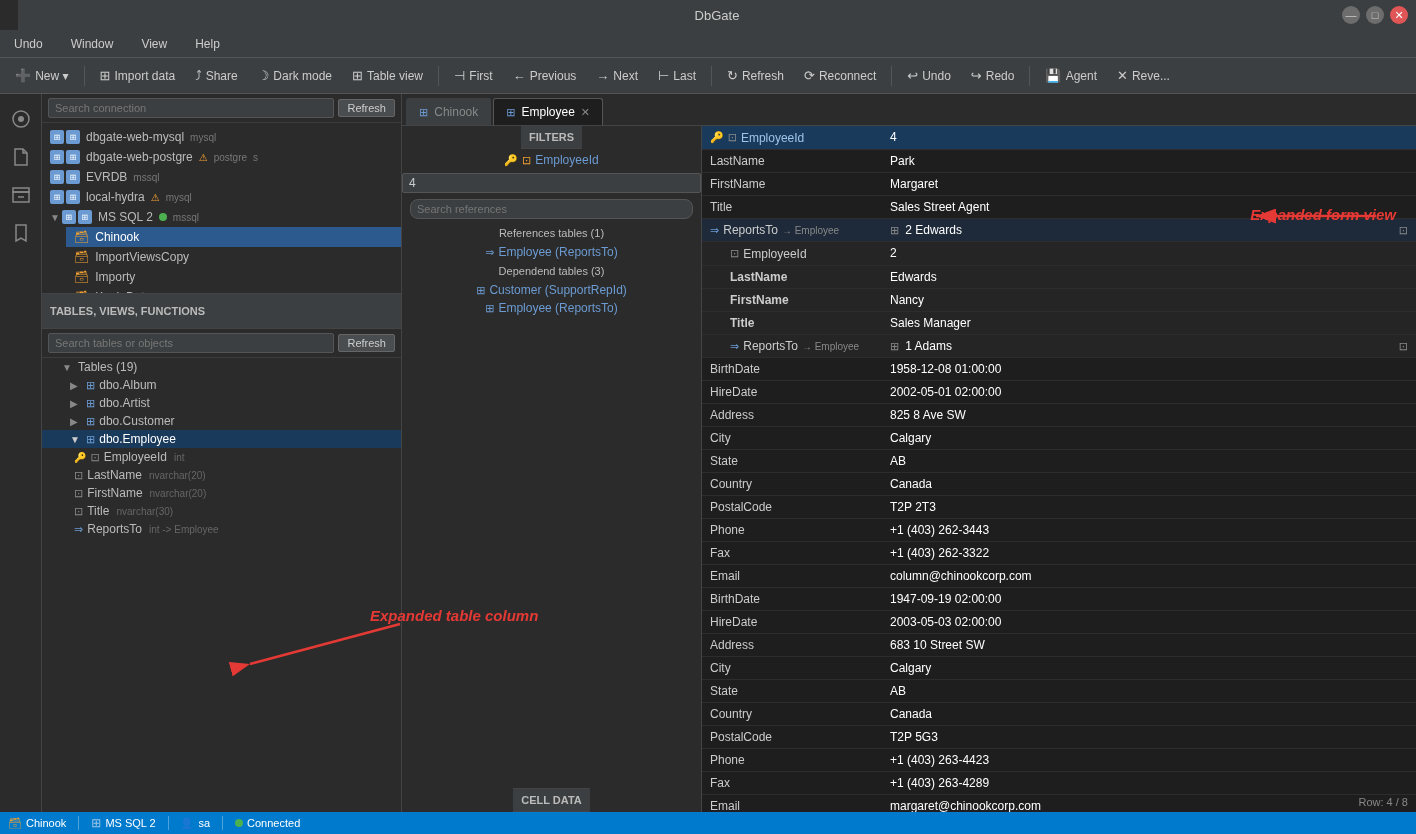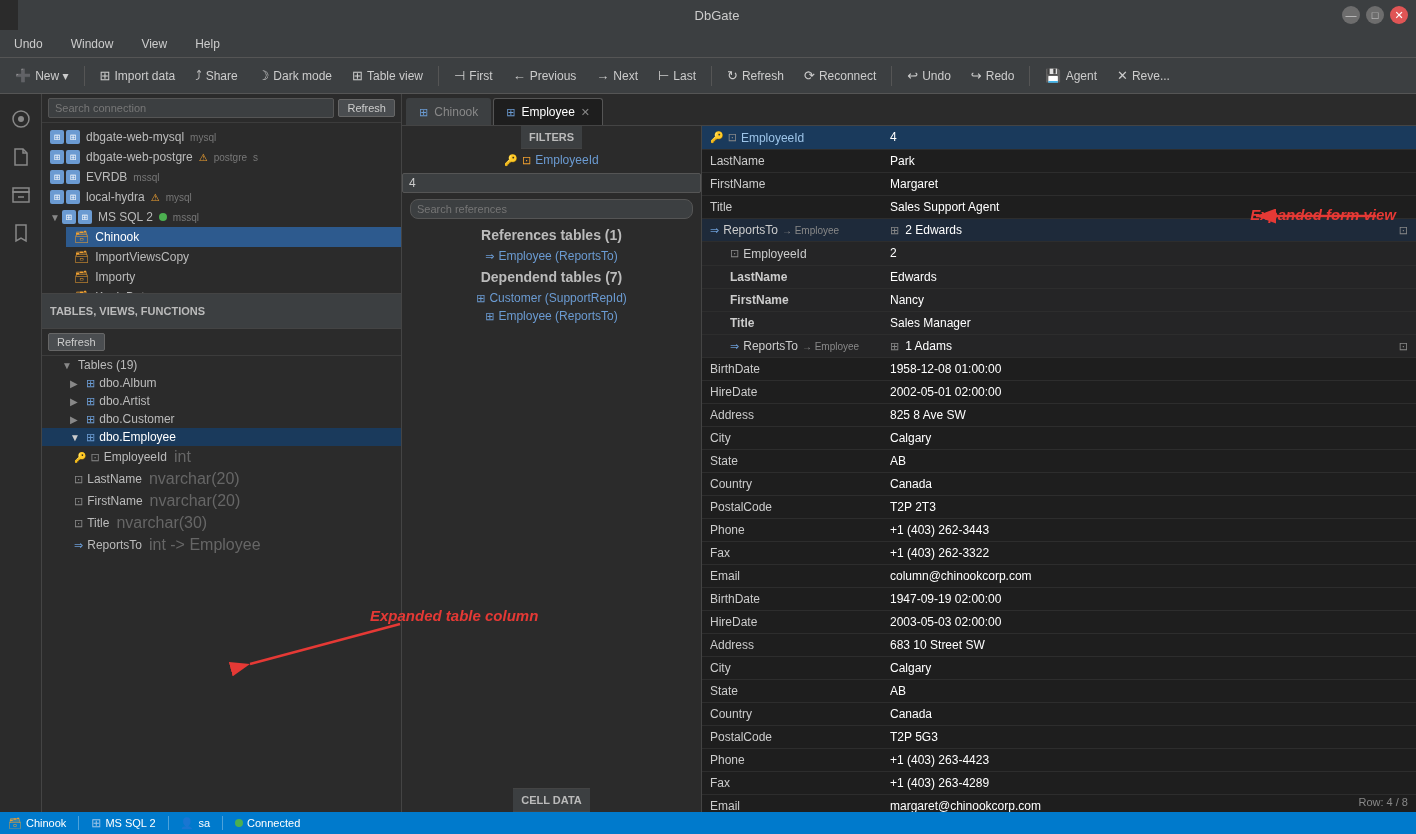--- a/index.html
+++ b/index.html
@@ -50,21 +50,21 @@
     .conn-item .green-dot { width: 8px; height: 8px; background: #4caf50; border-radius: 50%; }
     .conn-item .type-label { color: #777; font-size: 10px; }
 
     
     .tree-section { flex: 1; overflow-y: auto; }
     .tree-item { display: flex; align-items: center; gap: 4px; padding: 2px 8px; cursor: pointer; color: #bbb; font-size: 12px; }
     .tree-item .indent { display: inline-block; }
     .tree-item .expand-icon { width: 12px; font-size: 10px; color: #888; }
     .tree-item .table-icon { color: #6b9bd2; font-size: 11px; }
     .tree-item .key-icon { color: #f0a030; font-size: 10px; }
-    .tree-item .type-hint { color: #666; font-size: 16px; margin-left: 3px; }
+    .tree-item .type-hint { color: #666; font-size: 10px; margin-left: 3px; }
 
     
     .tables-header { background: #3c3f41; padding: 11px 8px; font-size: 11px; font-weight: bold; color: #bbb; border-top: 1px solid #444; border-bottom: 1px solid #444; text-transform: uppercase; }
 
     
     .right-content { flex: 1; display: flex; flex-direction: column; overflow: hidden; background: #1e1e1e; }
 
     
     .tab-bar { display: flex; align-items: flex-end; background: #2b2b2b; border-bottom: 1px solid #444; padding: 0 4px; height: 32px; }
     .tab { display: flex; align-items: center; gap: 6px; padding: 6px 12px; cursor: pointer; font-size: 12px; color: #999; background: #2b2b2b; border: 1px solid transparent; border-bottom: none; border-radius: 3px 3px 0 0; }
@@ -77,21 +77,21 @@
     .content-area { flex: 1; display: flex; overflow: hidden; }
 
     
     .filter-pane { width: 300px; background: #2b2b2b; border-right: 1px solid #444; display: flex; flex-direction: column; overflow: hidden; align-items: center; }
     .pane-header { background: #3c3f41; padding: 5px 8px; font-size: 11px; font-weight: bold; color: #bbb; text-transform: uppercase; border-bottom: 1px solid #444; }
     .filter-row { display: flex; align-items: center; gap: 4px; padding: 4px 8px; }
     .filter-icon { color: #f0a030; font-size: 11px; }
     .filter-label { color: #6b9bd2; font-size: 12px; cursor: pointer; }
     .filter-value { background: #3c3f41; border: 1px solid #555; color: #ccc; padding: 2px 6px; font-size: 12px; width: 100%; margin: 2px 8px; border-radius: 2px; }
     .ref-search { background: #3c3f41; border: 1px solid #555; color: #888; padding: 3px 6px; font-size: 11px; width: calc(100% - 16px); margin: 4px 8px; border-radius: 8px; }
-    .ref-section-label { padding: 4px 8px; font-size: 14px; font-weight: bold; color: #bbb; }
+    .ref-section-label { padding: 4px 8px; font-size: 11px; font-weight: normal; color: #bbb; }
     .ref-item { display: flex; align-items: center; gap: 4px; padding: 2px 16px; cursor: pointer; color: #6b9bd2; font-size: 12px; }
     .ref-icon { font-size: 11px; color: #6b9bd2; }
 
     
     .data-view { flex: 1; overflow-y: auto; background: #1e1e1e; }
     .form-table { width: 100%; border-collapse: collapse; }
     .form-table tr { border-bottom: 1px solid #2d2d2d; }
     .form-table td { padding: 4px 8px; font-size: 12px; vertical-align: middle; }
     .form-table .field-name { color: #ccc; width: 180px; font-weight: normal; }
     .form-table .field-value { color: #fff; background: transparent; }
@@ -299,20 +299,21 @@
         <div class="conn-item">
           <span style="color:#f0a030; font-size:12px;">🗃</span>
           <span>KopieDat</span>
         </div>
 
       </div>
     </div>
 
     <div class="tables-header">TABLES, VIEWS, FUNCTIONS</div>
     <div class="search-bar">
+      <input class="search-input" type="text" placeholder="Search tables or objects" style="">
       <button class="refresh-btn">Refresh</button>
     </div>
 
     <div class="tree-section scrollable">
       <div class="tree-item">
         <span class="indent" style="width:8px;"></span>
         <span class="expand-icon">▼</span>
         <span>Tables (19)</span>
       </div>
       <div class="tree-item">
@@ -395,21 +396,21 @@
         <input class="filter-value" type="text" value="4" style="">
 
         <input class="ref-search" type="text" placeholder="Search references" style="">
 
         <div class="ref-section-label">References tables (1)</div>
         <div class="ref-item">
           <span class="ref-icon">⇒</span>
           <span>Employee (ReportsTo)</span>
         </div>
 
-        <div class="ref-section-label">Dependend tables (7)</div>
+        <div class="ref-section-label">Dependend tables (3)</div>
         <div class="ref-item">
           <span class="ref-icon" style="color:#6b9bd2;">⊞</span>
           <span>Customer (SupportRepId)</span>
         </div>
         <div class="ref-item">
           <span class="ref-icon" style="color:#6b9bd2;">⊞</span>
           <span>Employee (ReportsTo)</span>
         </div>
 
         <div style="flex:1;"></div>
@@ -437,21 +438,21 @@
                 <td class="field-value">Park</td>
               </tr>
 
               <tr>
                 <td class="field-name">FirstName</td>
                 <td class="field-value">Margaret</td>
               </tr>
 
               <tr>
                 <td class="field-name">Title</td>
-                <td class="field-value">Sales Support Agent</td>
+                <td class="field-value">Sales Street Agent</td>
               </tr>
 
               <tr style="background:#1e2a3a;">
                 <td class="field-name">
                   <span style="display:inline-flex; align-items:center; gap:4px;">
                     <span style="color:#6b9bd2; font-size:11px;">⇒</span>
                     <span>ReportsTo</span>
                     <span style="color:#888; font-size:10px;">→ Employee</span>
                   </span>
                 </td>

